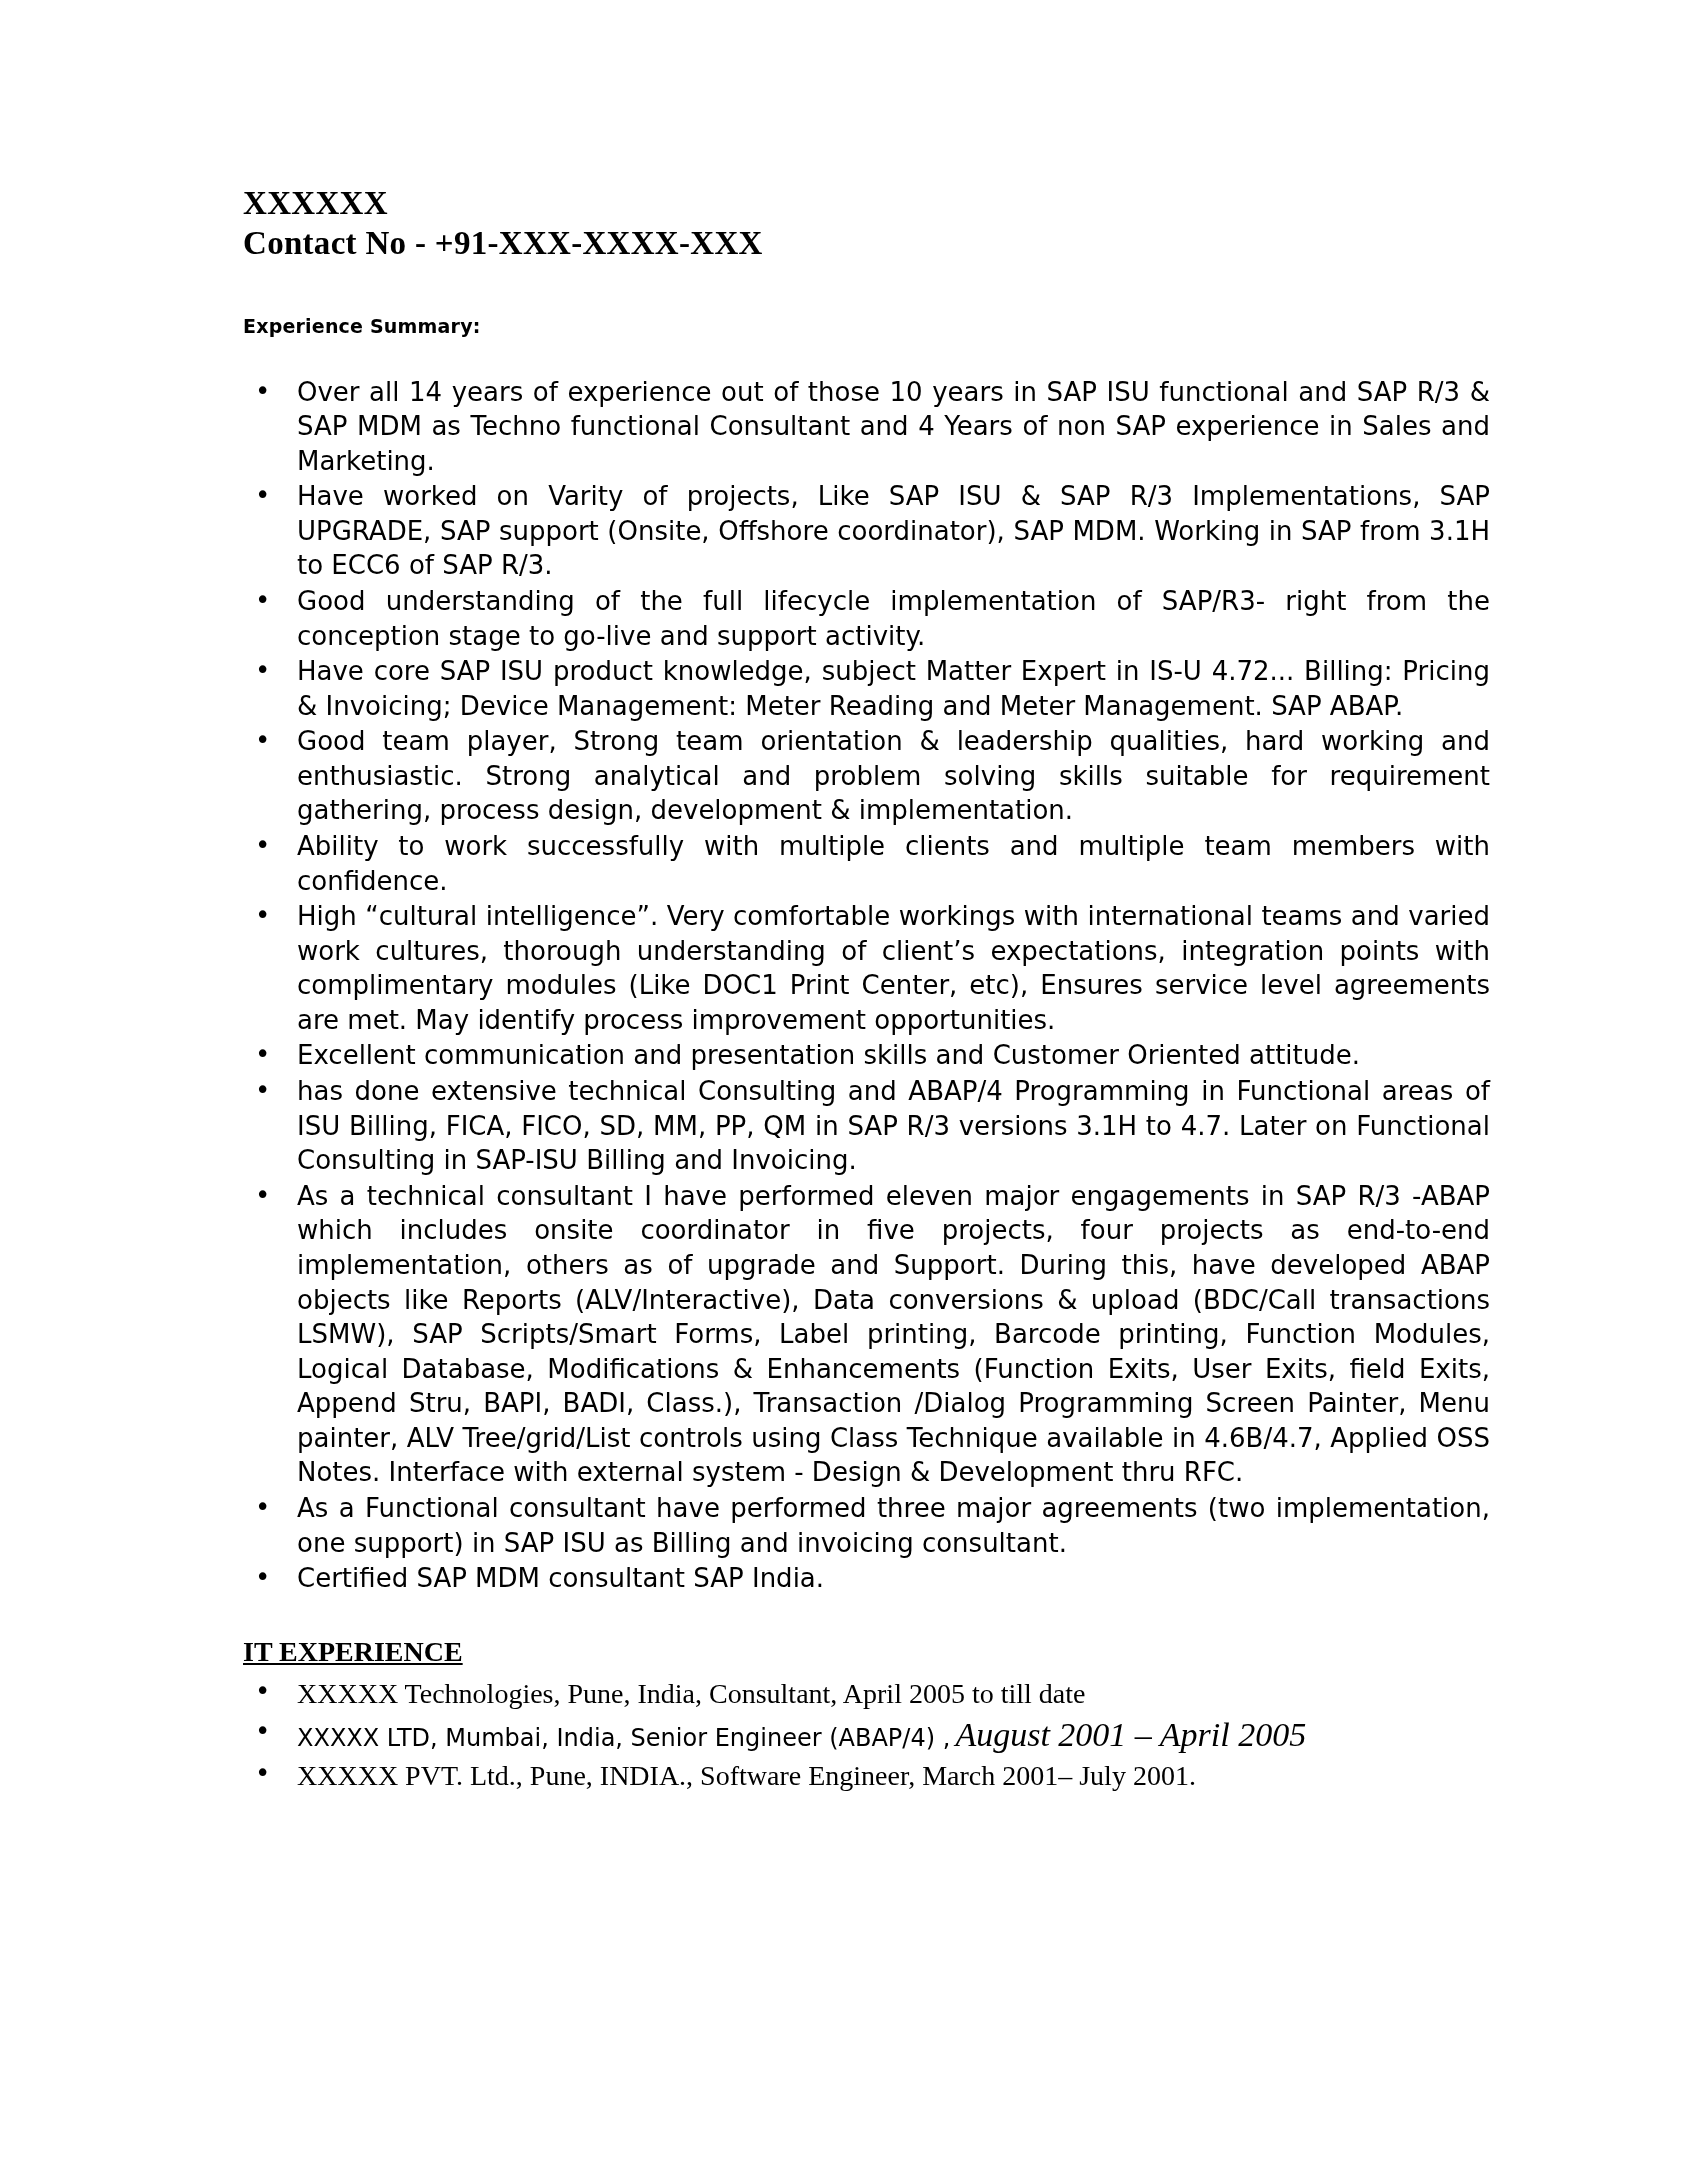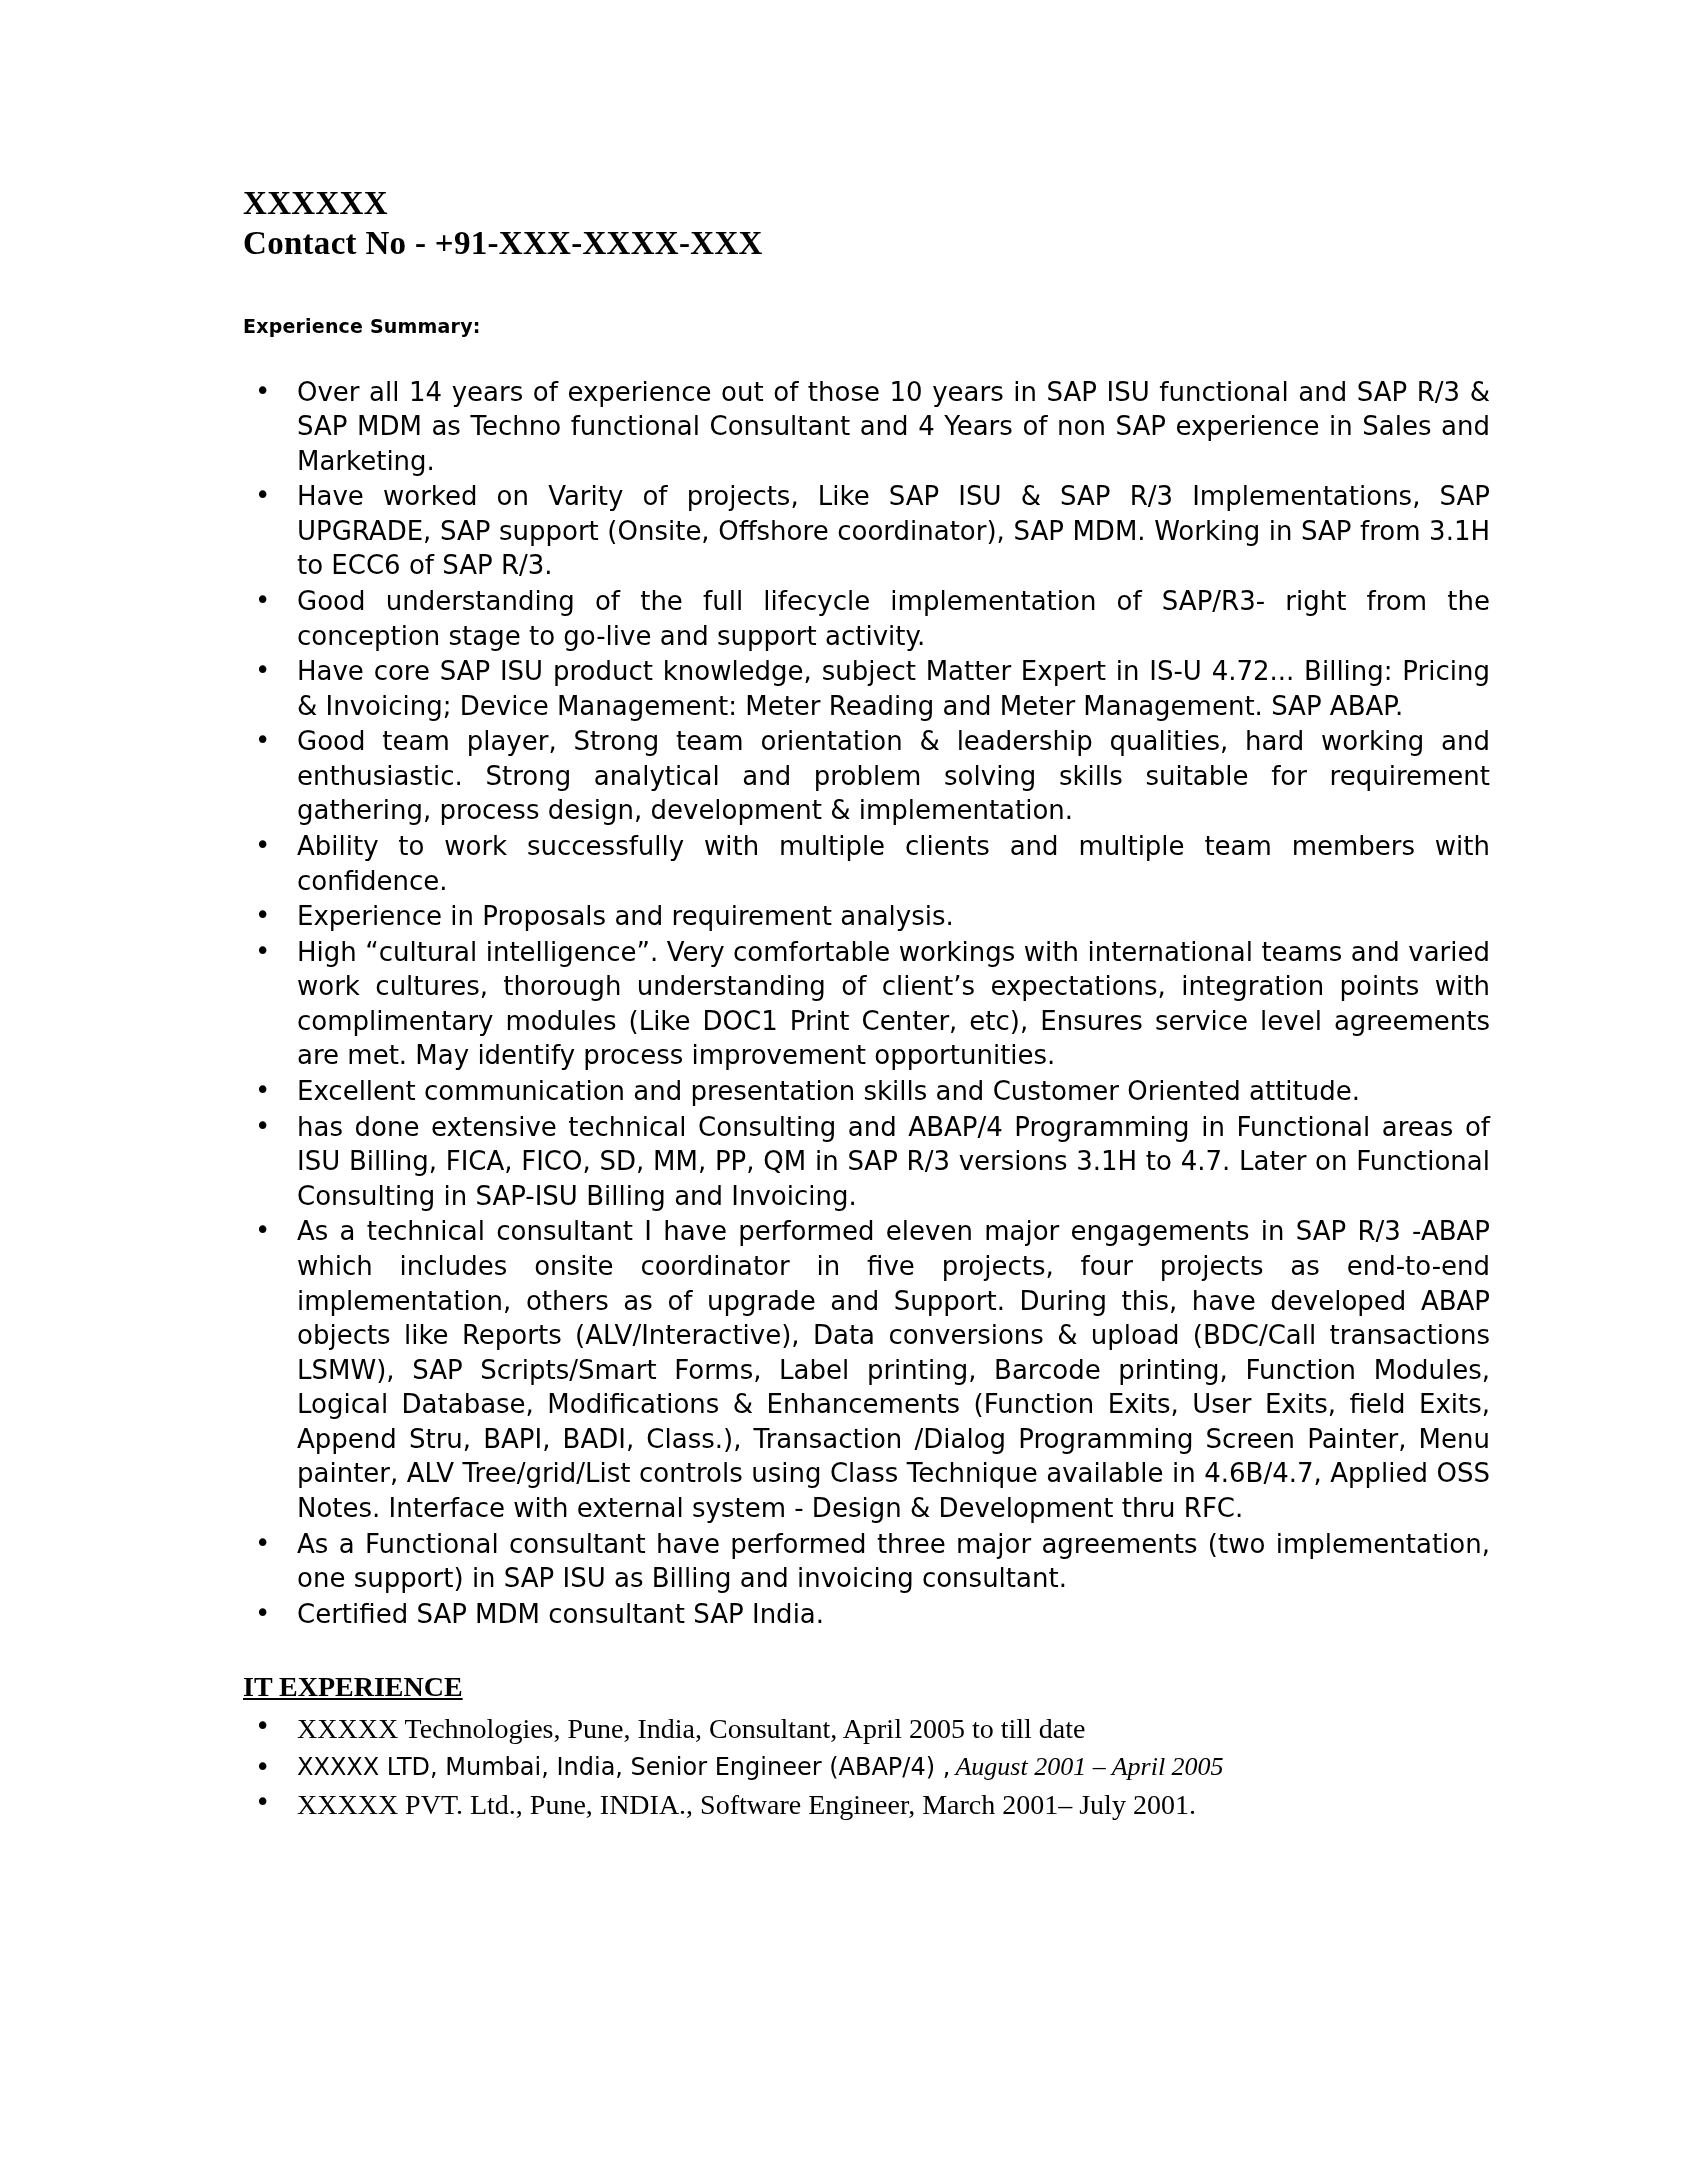--- a/index.html
+++ b/index.html
@@ -99,21 +99,21 @@
     line-height: 1.3;
   }
   .sans-line {
     font-family: "DejaVu Sans", sans-serif;
     font-size: 24px;
     line-height: 1.3;
   }
   .italic-span {
     font-family: "Liberation Serif", serif;
     font-style: italic;
-    font-size: 26px;
+    font-size: 34px;
   }
 </style>
 </head>
 <body>
 
 <div class="page">
 
   <div class="header-block">
     <div class="name-line">XXXXXX</div>
     <div class="contact-line">Contact No - +91-XXX-XXXX-XXX</div>
@@ -122,21 +122,20 @@
   <div class="section-label">Experience Summary:</div>
 
 
   <ul class="bullets">
     <li>Over all 14 years of experience out of those 10 years in SAP ISU functional and SAP R/3 &amp; SAP MDM as Techno functional Consultant and 4 Years of non SAP experience in Sales and Marketing.</li>
     <li>Have worked on Varity of projects, Like SAP ISU &amp; SAP R/3 Implementations, SAP UPGRADE, SAP support (Onsite, Offshore coordinator), SAP MDM. Working in SAP from  3.1H to ECC6 of SAP R/3.</li>
     <li>Good understanding of the full lifecycle implementation of SAP/R3- right from the conception stage to go-live and support activity.</li>
     <li>Have core SAP ISU product knowledge, subject Matter Expert in IS-U 4.72... Billing: Pricing &amp; Invoicing; Device Management: Meter Reading and Meter Management. SAP ABAP.</li>
     <li>Good team player, Strong team orientation &amp; leadership qualities, hard working and enthusiastic. Strong analytical and problem solving skills suitable for requirement gathering, process design, development &amp; implementation.</li>
     <li>Ability to work successfully with multiple clients and multiple team members with confidence.</li>
-    <li>Experience in Proposals and requirement analysis.</li>
     <li>High “cultural intelligence”. Very comfortable workings with international teams and varied work cultures, thorough understanding of client’s expectations, integration points with complimentary modules (Like DOC1 Print Center, etc), Ensures service level agreements are met. May identify process improvement opportunities.</li>
     <li>Excellent communication and presentation skills and Customer Oriented attitude.</li>
     <li>has done extensive technical Consulting and ABAP/4 Programming in Functional areas of ISU Billing, FICA, FICO, SD, MM, PP, QM in SAP R/3 versions 3.1H to 4.7. Later on Functional Consulting in SAP-ISU Billing and Invoicing.</li>
     <li>As a technical consultant I have performed eleven major engagements in SAP R/3 -ABAP which includes onsite coordinator in five projects, four projects as end-to-end implementation, others as of upgrade and Support. During this, have developed ABAP objects like Reports (ALV/Interactive), Data conversions &amp; upload (BDC/Call transactions LSMW), SAP Scripts/Smart Forms, Label printing, Barcode printing, Function Modules, Logical Database, Modifications &amp; Enhancements (Function Exits, User Exits, field Exits, Append Stru, BAPI, BADI, Class.), Transaction /Dialog Programming Screen Painter, Menu painter, ALV Tree/grid/List controls using Class Technique available in 4.6B/4.7, Applied OSS Notes. Interface with external system - Design &amp; Development thru RFC.</li>
     <li>As a Functional consultant have performed three major agreements (two implementation, one support) in SAP ISU as Billing and invoicing consultant.</li>
     <li>Certified SAP MDM consultant SAP India.</li>
   </ul>
 
   <div class="it-heading">IT EXPERIENCE</div>
 

